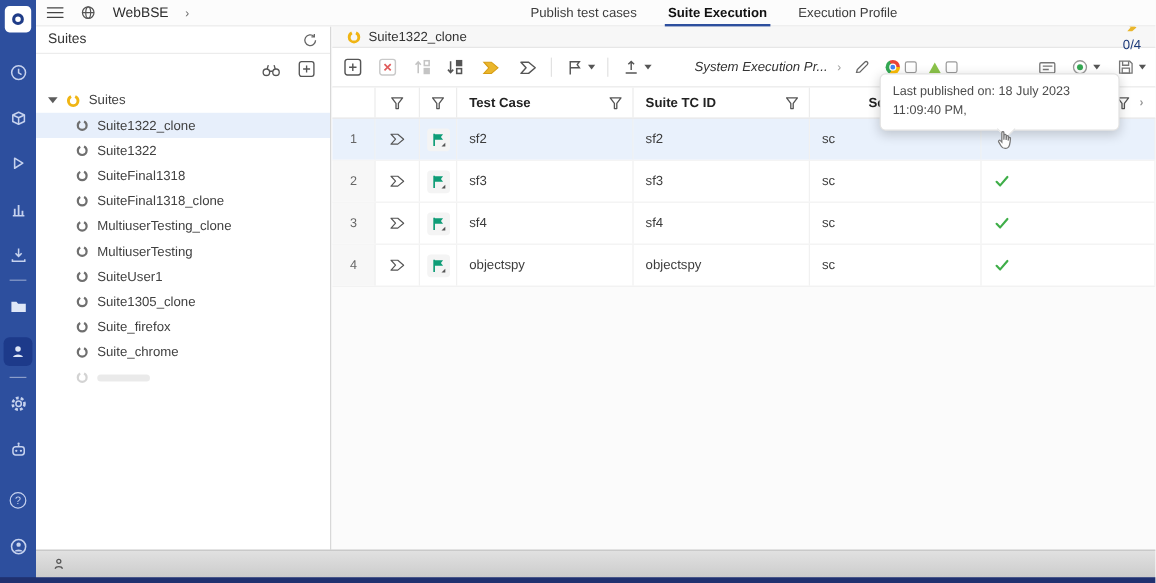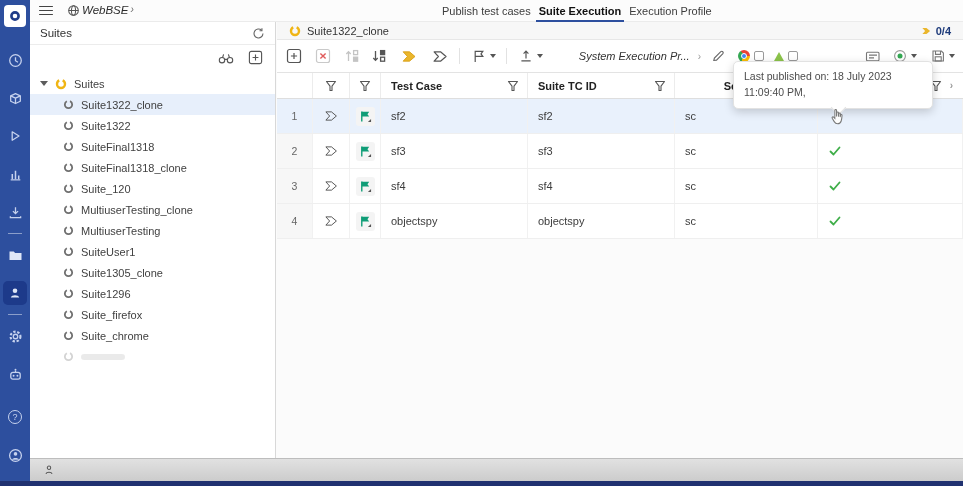--- a/index.html
+++ b/index.html
@@ -16,24 +16,24 @@
   .rail-active { width:24px; height:24px; background:#1d3a8a; border-radius:5px; display:flex; align-items:center; justify-content:center; }
   .help-circle { width:14px; height:14px; border:1.2px solid #c6d2ee; border-radius:50%; color:#c6d2ee;
                  font-size:9px; display:flex; align-items:center; justify-content:center; }
   .rail .spacer { flex:1; }
 
   
   .topbar { position:absolute; left:30px; top:0; width:933px; height:22px; background:#fcfcfc;
             border-bottom:1px solid #ebebeb; display:flex; align-items:center; z-index:4; }
   .hamburger { width:14px; margin-left:9px; cursor:pointer; }
   .hamburger i { display:block; height:1.6px; background:#444; margin:2.6px 0; border-radius:1px; }
-  .brand { display:flex; align-items:flex-start; gap:2px; margin-left:14px;font-style:italic; }
+  .brand { display:flex; align-items:flex-end; gap:14px; margin-left:14px; }
   .brand .name { font-size:11.5px; color:#2c2c2c; }
   .brand .chev { color:#666; font-size:10px; }
-  .tabs { position:absolute; left:412px; top:0; height:22px; display:flex; gap:8px; align-items:center;justify-content:flex-end; }
+  .tabs { position:absolute; left:412px; top:0; height:22px; display:flex; gap:26px; align-items:center;justify-content:flex-end; }
   .tab { position:relative; height:22px; display:flex; align-items:center; color:#3d3d3d; cursor:pointer; }
   .tab.active { color:#111; font-weight:700; }
   .tab.active::after { content:""; position:absolute; left:-3px; right:-3px; bottom:0; height:2.5px; background:#2d4f9e; }
 
   
   .panel { position:absolute; left:30px; top:22px; width:246px; height:436px; background:#fff; border-right:1px solid #d8d8d8; z-index:2; }
   .panel-head { height:23px; display:flex; align-items:center; padding:0 10px; border-bottom:1px solid #ececec; }
   .panel-head .title { font-size:11.5px; color:#333; }
   .panel-head .sp { flex:1; }
   .panel-tools { height:25px; display:flex; align-items:center; justify-content:flex-end; gap:14px; padding:0 12px; }
@@ -43,21 +43,21 @@
   .tree-row.selected { background:#e7effb; }
   .tree-row .lbl { color:#414141; }
   .caret-down { width:0; height:0; border-left:4px solid transparent; border-right:4px solid transparent; border-top:5px solid #5c5c5c; }
   .tree-row.trunc { opacity:.3; }
   .trunc-bar { width:44px; height:6px; border-radius:3px; background:#bdbdbd; }
 
   
   .main { position:absolute; left:277px; top:22px; width:686px; height:436px; background:#fbfbfb; }
   .suitebar { height:18px; background:#f7f7f7; border-bottom:1px solid #e7e7e7; display:flex; align-items:center; padding:0 12px; position:relative; }
   .suitebar .lbl { margin-left:6px; color:#333; }
-  .counter { position:absolute; right:12px; display:flex; align-items:center; gap:4px; font-weight:700; color:#1d3a7a; }
+  .counter { position:absolute; right:12px; display:flex; align-items:center; gap:4px; font-weight:400; color:#1d3a7a;flex-direction:column; }
 
   .toolbar { height:33px; background:#fff; border-bottom:1px solid #e3e3e3; display:flex; align-items:center; padding:0 8px; }
   .tb-btn { width:17px; height:17px; display:flex; align-items:center; justify-content:center; cursor:pointer; }
   .sep { width:1px; height:16px; background:#e2e2e2; }
   .mr12{margin-right:12px;} .mr10{margin-right:10px;} .mr8{margin-right:8px;} .mr4{margin-right:4px;} .mr14{margin-right:14px;}
   .caret-sm { width:0; height:0; border-left:3.5px solid transparent; border-right:3.5px solid transparent; border-top:4.5px solid #555; margin-left:3px; }
   .profile-lbl { margin-left:auto; color:#333;font-style:italic; }
   .gt { color:#999; font-size:10px; }
   .chrome { width:12px; height:12px; border-radius:50%; position:relative;
             background:conic-gradient(from -30deg,#ea4335 0 33%,#fbbc05 0 66%,#34a853 0 100%); }
@@ -254,51 +254,39 @@
     <div class="tree-row child">
       <svg width="11" height="11" viewBox="0 0 12 12">
           <circle cx="6" cy="6" r="4" fill="none" stroke="#6f6f6f" stroke-width="2" stroke-dasharray="21.5 3.6" stroke-dashoffset="5"></circle>
         </svg>
       <span class="lbl">SuiteFinal1318_clone</span>
     </div>
     <div class="tree-row child">
       <svg width="11" height="11" viewBox="0 0 12 12">
           <circle cx="6" cy="6" r="4" fill="none" stroke="#6f6f6f" stroke-width="2" stroke-dasharray="21.5 3.6" stroke-dashoffset="5"></circle>
         </svg>
-      <span class="lbl">Suite_120</span>
-    </div>
-    <div class="tree-row child">
-      <svg width="11" height="11" viewBox="0 0 12 12">
-          <circle cx="6" cy="6" r="4" fill="none" stroke="#6f6f6f" stroke-width="2" stroke-dasharray="21.5 3.6" stroke-dashoffset="5"></circle>
-        </svg>
       <span class="lbl">MultiuserTesting_clone</span>
     </div>
     <div class="tree-row child">
       <svg width="11" height="11" viewBox="0 0 12 12">
           <circle cx="6" cy="6" r="4" fill="none" stroke="#6f6f6f" stroke-width="2" stroke-dasharray="21.5 3.6" stroke-dashoffset="5"></circle>
         </svg>
       <span class="lbl">MultiuserTesting</span>
     </div>
     <div class="tree-row child">
       <svg width="11" height="11" viewBox="0 0 12 12">
           <circle cx="6" cy="6" r="4" fill="none" stroke="#6f6f6f" stroke-width="2" stroke-dasharray="21.5 3.6" stroke-dashoffset="5"></circle>
         </svg>
       <span class="lbl">SuiteUser1</span>
     </div>
     <div class="tree-row child">
       <svg width="11" height="11" viewBox="0 0 12 12">
           <circle cx="6" cy="6" r="4" fill="none" stroke="#6f6f6f" stroke-width="2" stroke-dasharray="21.5 3.6" stroke-dashoffset="5"></circle>
         </svg>
       <span class="lbl">Suite1305_clone</span>
-    </div>
-    <div class="tree-row child">
-      <svg width="11" height="11" viewBox="0 0 12 12">
-          <circle cx="6" cy="6" r="4" fill="none" stroke="#6f6f6f" stroke-width="2" stroke-dasharray="21.5 3.6" stroke-dashoffset="5"></circle>
-        </svg>
-      <span class="lbl">Suite1296</span>
     </div>
     <div class="tree-row child">
       <svg width="11" height="11" viewBox="0 0 12 12">
           <circle cx="6" cy="6" r="4" fill="none" stroke="#6f6f6f" stroke-width="2" stroke-dasharray="21.5 3.6" stroke-dashoffset="5"></circle>
         </svg>
       <span class="lbl">Suite_firefox</span>
     </div>
     <div class="tree-row child">
       <svg width="11" height="11" viewBox="0 0 12 12">
           <circle cx="6" cy="6" r="4" fill="none" stroke="#6f6f6f" stroke-width="2" stroke-dasharray="21.5 3.6" stroke-dashoffset="5"></circle>

